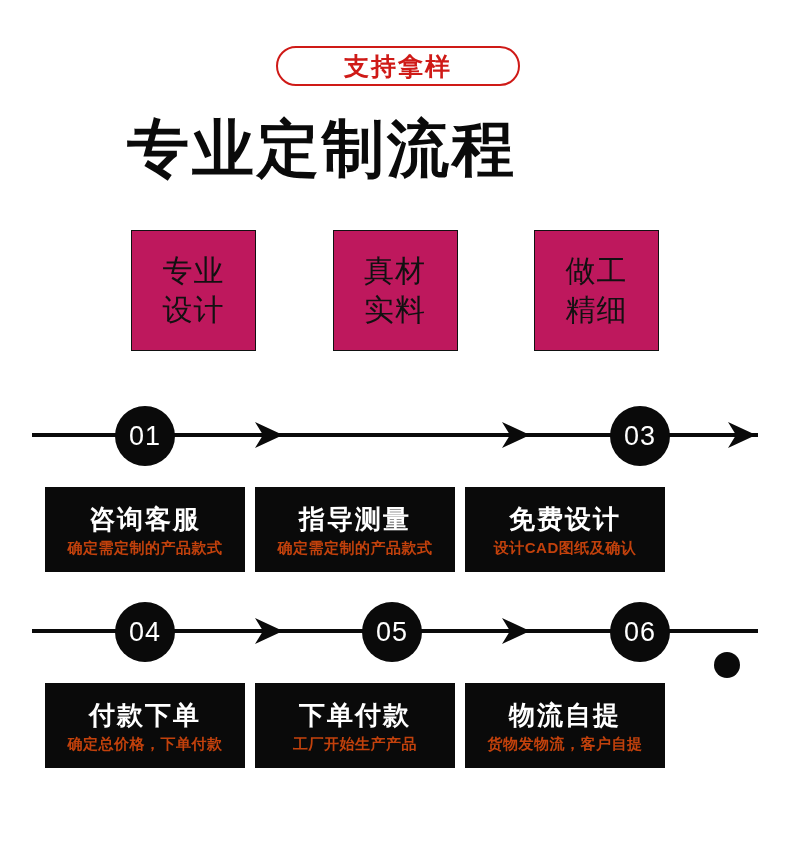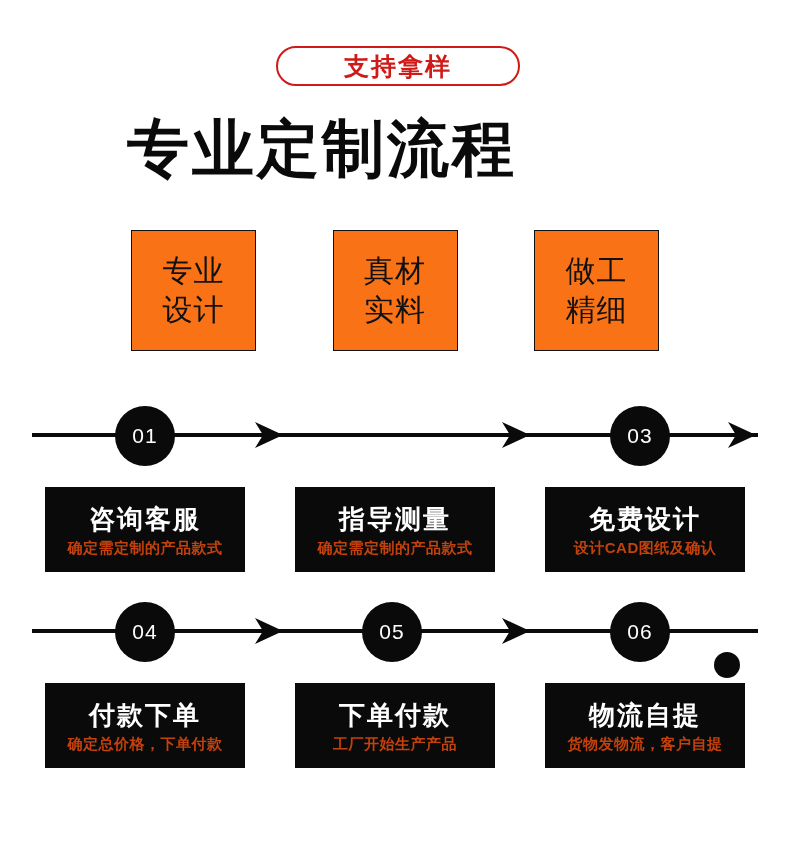--- a/index.html
+++ b/index.html
@@ -55,21 +55,21 @@
     display: flex;
     justify-content: space-between;
   }
   .feature-box {
     width: 125px; height: 121px;
     border: 1.5px solid #111;
     display: flex;
     flex-direction: column;
     align-items: center;
     justify-content: center;
-    background: #f97316;
+    background: #be185d;
   }
   .feature-box span {
     font-size: 30px;
     font-weight: 400;
     color: #111;
     line-height: 1.28;
     letter-spacing: 1px;
   }
 
   
@@ -97,39 +97,39 @@
 
   .node {
     position: absolute;
     width: 60px; height: 60px;
     border-radius: 50%;
     background: #0a0a0a;
     color: #ffffff;
     display: flex;
     align-items: center;
     justify-content: center;
-    font-size: 21px;
+    font-size: 27px;
     font-weight: 400;
     letter-spacing: 1px;
     top: 6px;
   }
   .end-dot {
     position: absolute;
     width: 26px; height: 26px;
     border-radius: 50%;
     background: #0a0a0a;
     top: 23px;
     right: 18px;
   }
 
   
   .cards {
     position: absolute;
     left: 45px; top: 87px;
-    width: 700px;
+    width: 620px;
     display: flex;
     justify-content: space-between;
   }
   .card {
     width: 200px; height: 85px;
     background: #0a0a0a;
     display: flex;
     flex-direction: column;
     align-items: center;
     justify-content: center;

